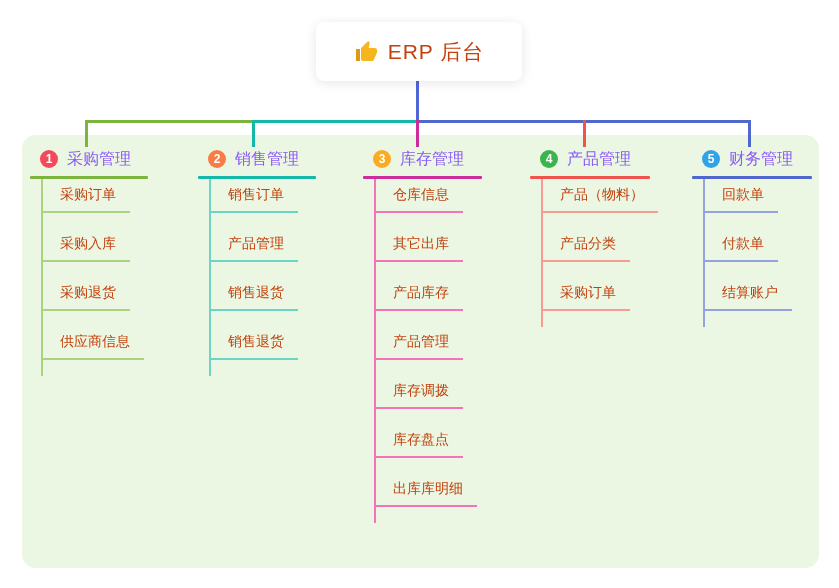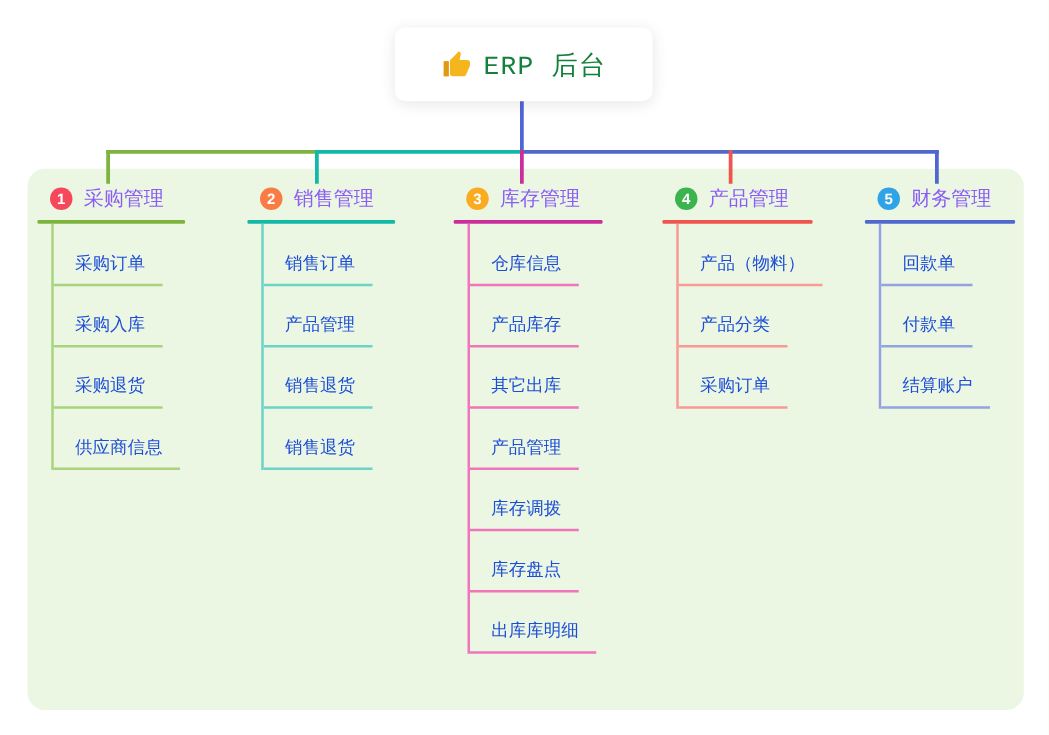--- a/index.html
+++ b/index.html
@@ -14,45 +14,45 @@
     background:#ebf6e3;border-radius:14px;
   }
   .root-node{
     position:absolute;left:316px;top:22px;width:206px;height:59px;
     background:#ffffff;border-radius:8px;
     box-shadow:0 2px 12px rgba(0,0,0,0.10);
     display:flex;align-items:center;justify-content:center;gap:10px;
     z-index:3;
   }
   .root-node .root-title{
-    font-size:21px;font-weight:500;color:#15803d;letter-spacing:1px;font-family:Liberation Mono, monospace;
+    font-size:21px;font-weight:500;color:#c2410c;letter-spacing:1px;
   }
   .thumb{display:inline-flex;align-items:center;}
   .line{position:absolute;z-index:2;}
   .branch{position:absolute;top:146px;z-index:2;}
   .branch-head{
     display:flex;align-items:center;gap:9px;
     padding-left:10px;height:26px;cursor:default;
   }
   .badge{
     width:18px;height:18px;border-radius:50%;
     color:#fff;font-size:12px;font-weight:bold;
     display:flex;align-items:center;justify-content:center;
     flex:0 0 auto;
   }
   .branch-label{font-size:16px;font-weight:500;color:#8b5cf6;white-space:nowrap;}
   .branch-underline{height:3px;margin-top:4px;border-radius:1px;}
   .children{margin-left:11px;border-left:2px solid var(--light);}
   .child{height:49px;position:relative;}
   .child:first-child{height:50px;}
   .child-label{
-    position:absolute;left:0;bottom:0;
+    position:absolute;left:0;bottom:16px;
     padding:0 14px 7px 17px;
     border-bottom:2px solid var(--light);
-    font-size:14px;color:#1d4ed8;white-space:nowrap;
+    font-size:14px;color:#c2410c;white-space:nowrap;
   }
 </style>
 </head>
 <body>
 
 <div class="panel"></div>
 
 <div class="root-node">
   <span class="thumb">
     <svg width="24" height="24" viewBox="0 0 24 24" aria-hidden="true">
@@ -130,25 +130,25 @@
       <span class="badge" style="background: rgb(251, 171, 31);">3</span>
       <span class="branch-label">库存管理</span>
     </div>
     <div class="branch-underline" style="background: rgb(203, 46, 156);"></div>
     <div class="children">
   <div class="child">
     <span class="child-label">仓库信息</span>
   </div>
 
   <div class="child">
+    <span class="child-label">其它出库</span>
+  </div>
+
+  <div class="child">
     <span class="child-label">产品库存</span>
-  </div>
-
-  <div class="child">
-    <span class="child-label">其它出库</span>
   </div>
 
   <div class="child">
     <span class="child-label">产品管理</span>
   </div>
 
   <div class="child">
     <span class="child-label">库存调拨</span>
   </div>
 

